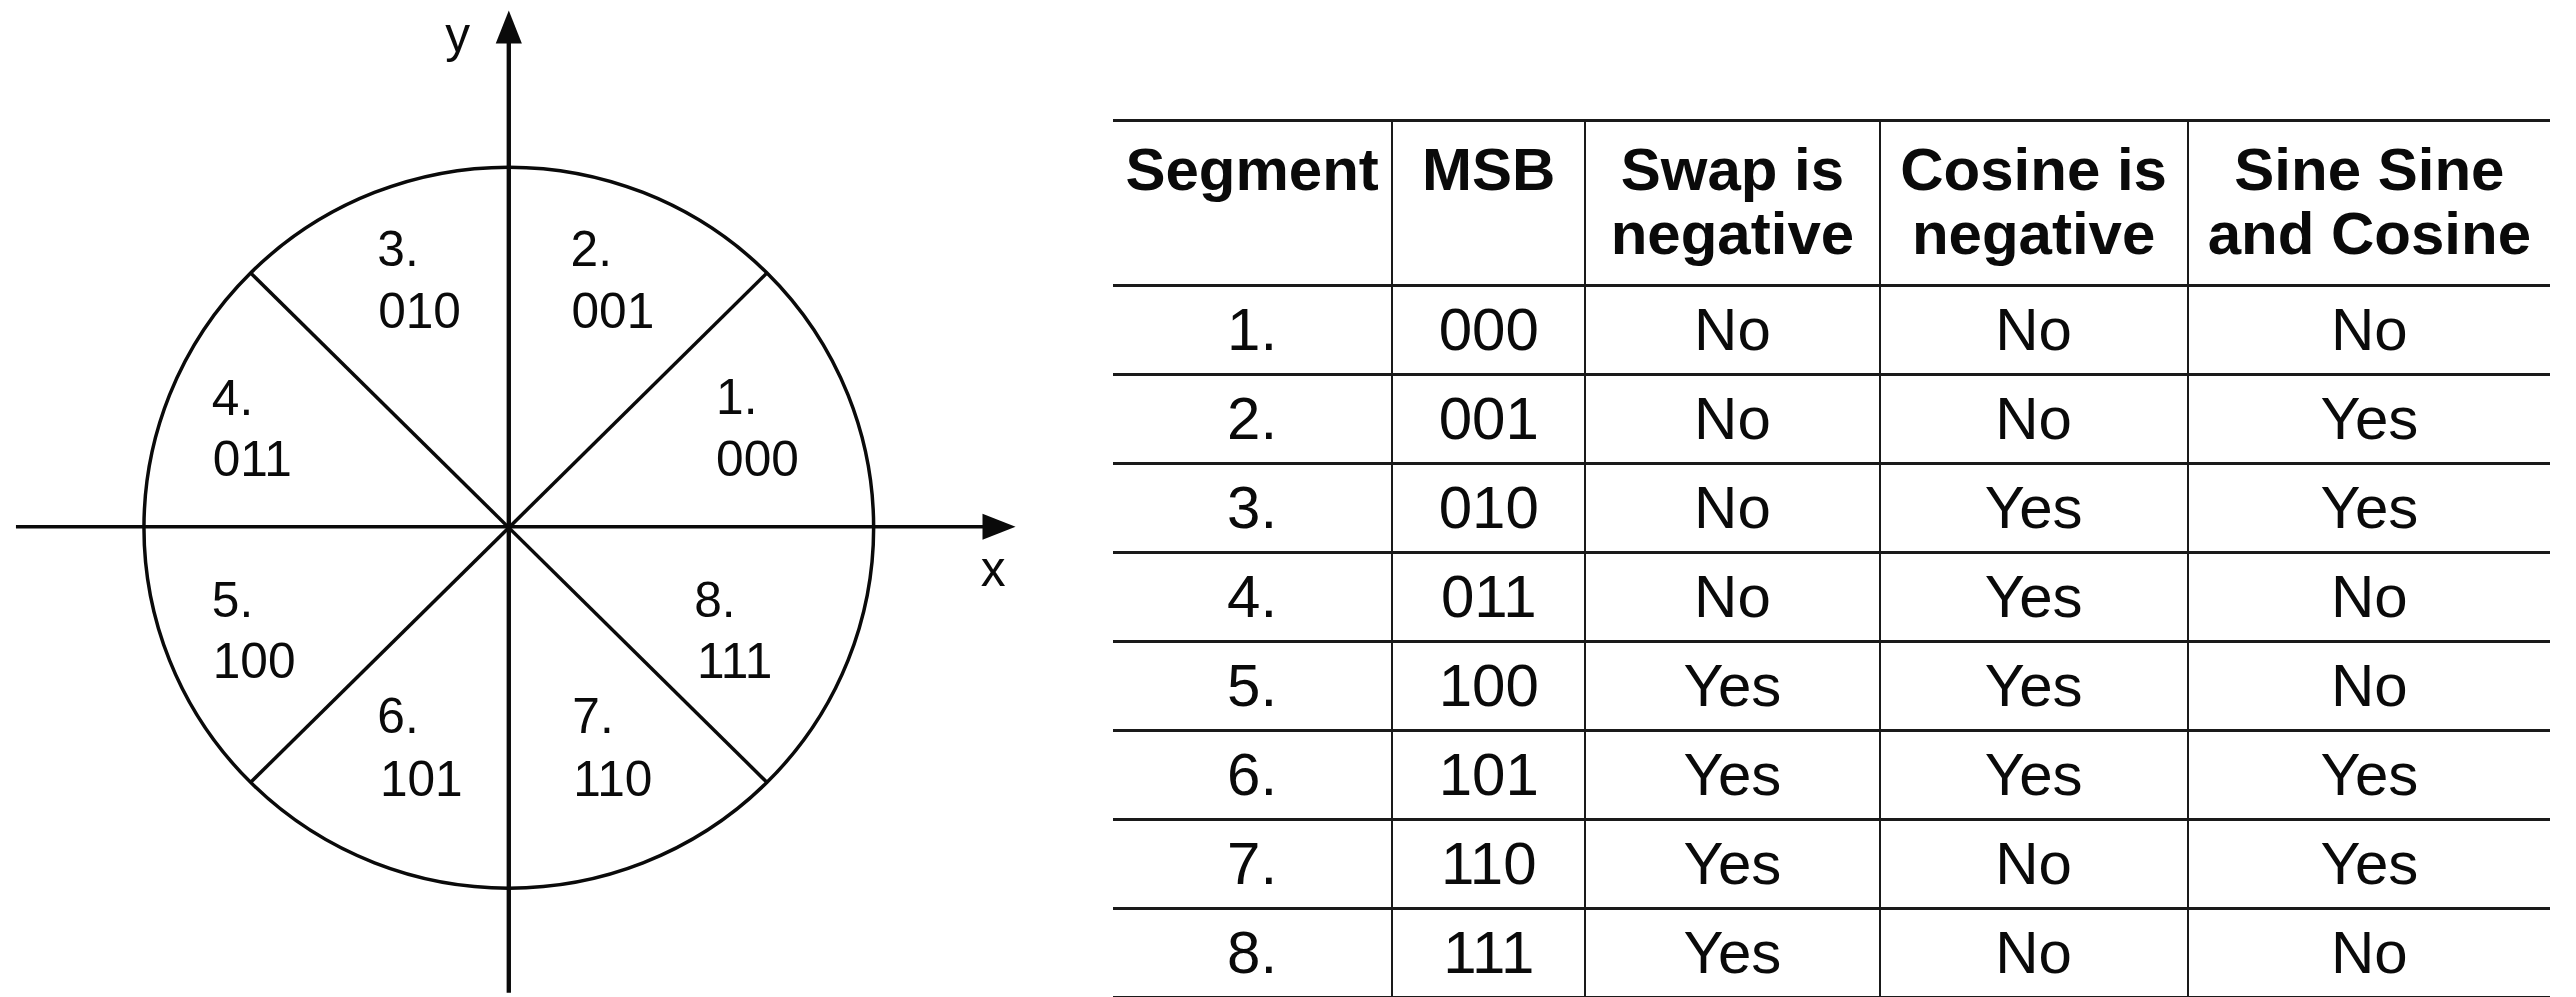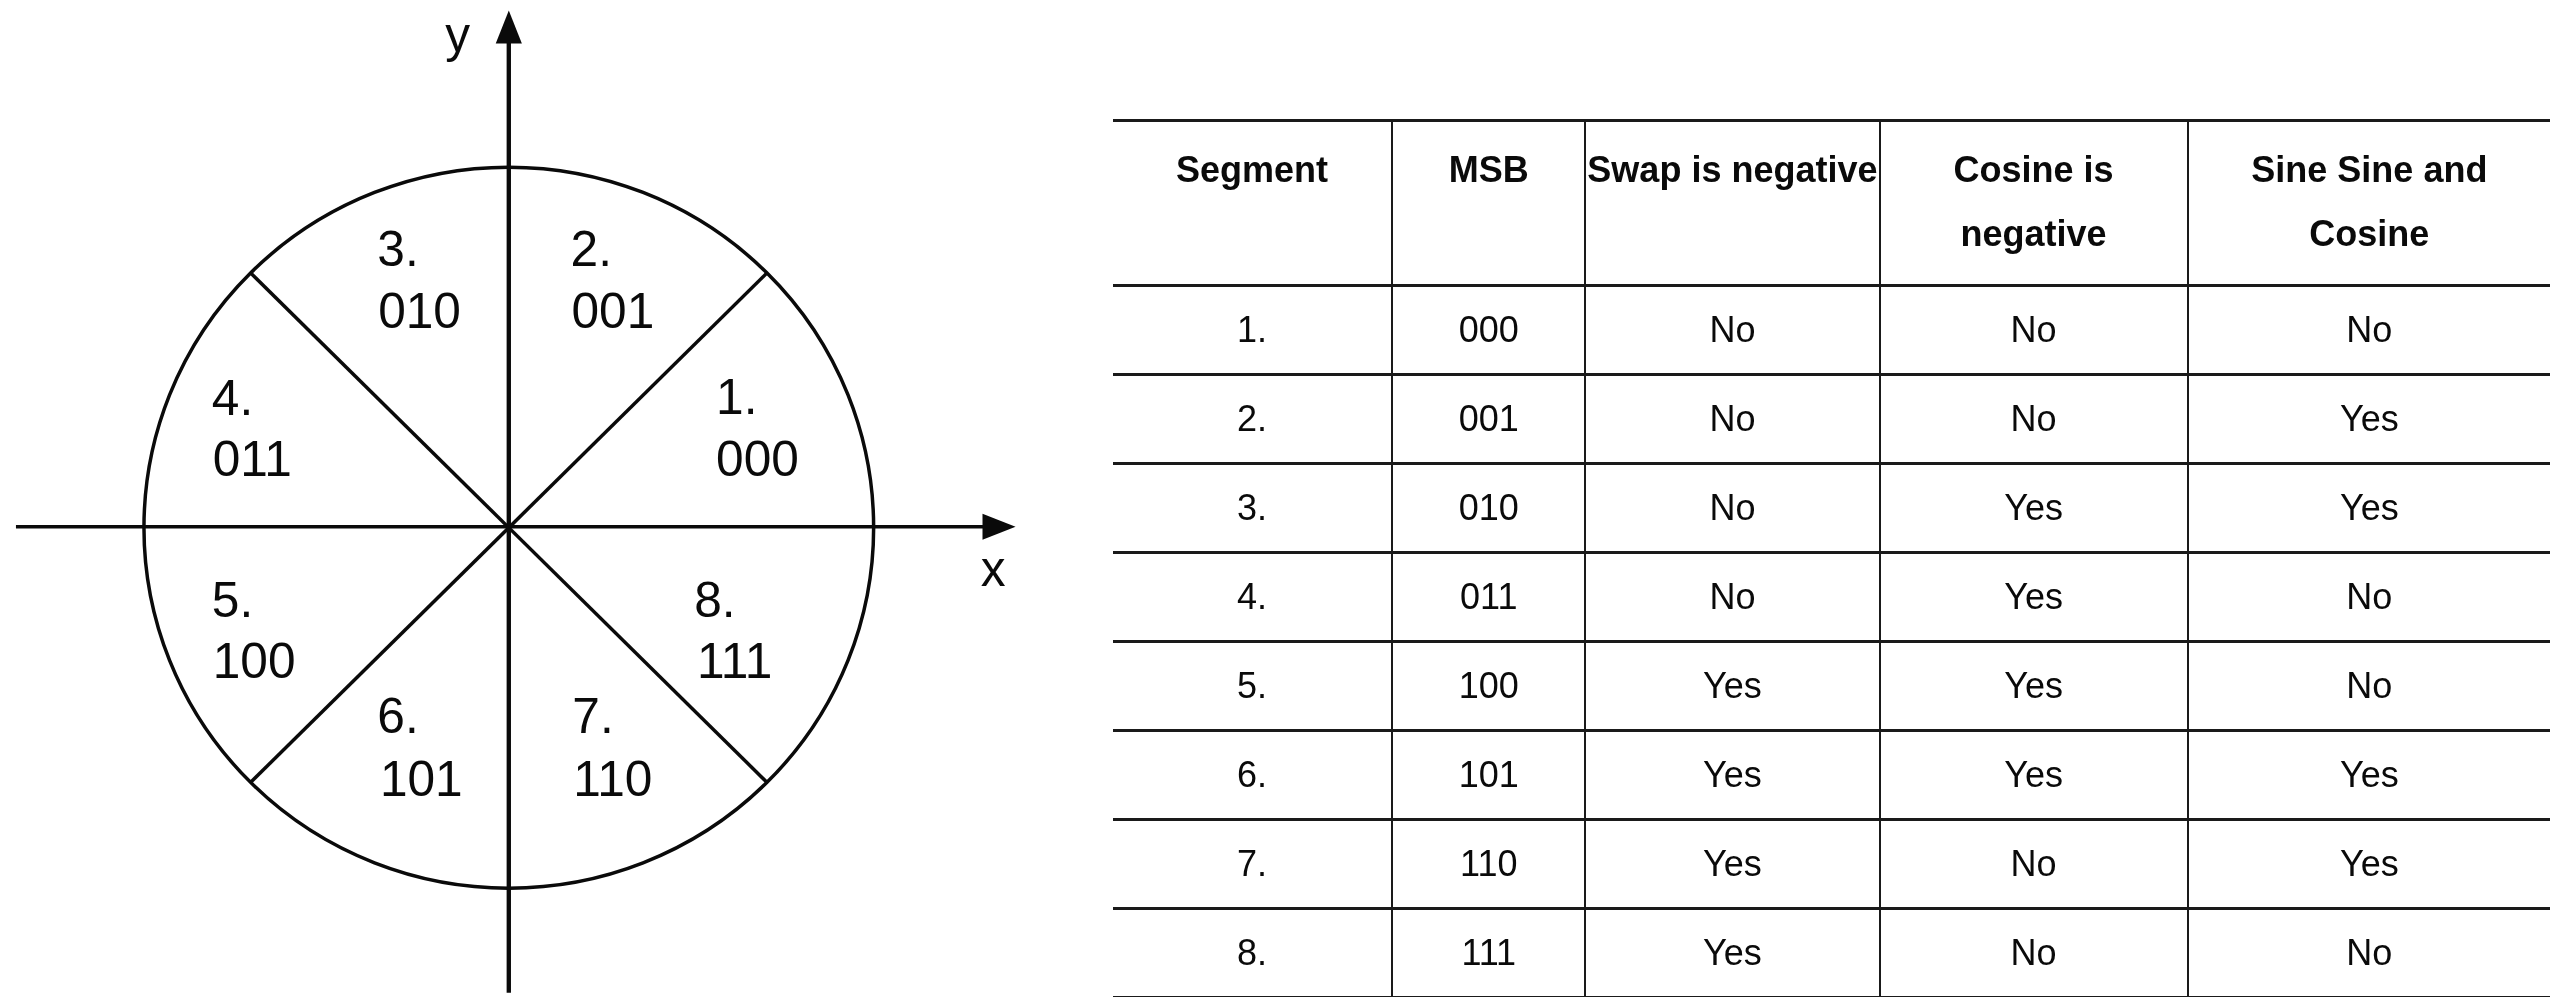--- a/index.html
+++ b/index.html
@@ -37,21 +37,21 @@
     left: 1113px;
     top: 119px;
     width: 1437px;
     border-collapse: collapse;
     table-layout: fixed;
     color: #0a0a0a;
   }
   #quadrant-table td, #quadrant-table th {
     border-top: 3.5px solid #1a1a1a;
     border-bottom: 3.5px solid #1a1a1a;
-    font-size: 36px;
+    font-size: 60px;
     text-align: center;
     background: #ffffff;
     overflow: hidden;
   }
   #quadrant-table td + td, #quadrant-table th + th {
     border-left: 2.6px solid #1a1a1a;
   }
   #quadrant-table th {
     height: 145px;
     vertical-align: top;

